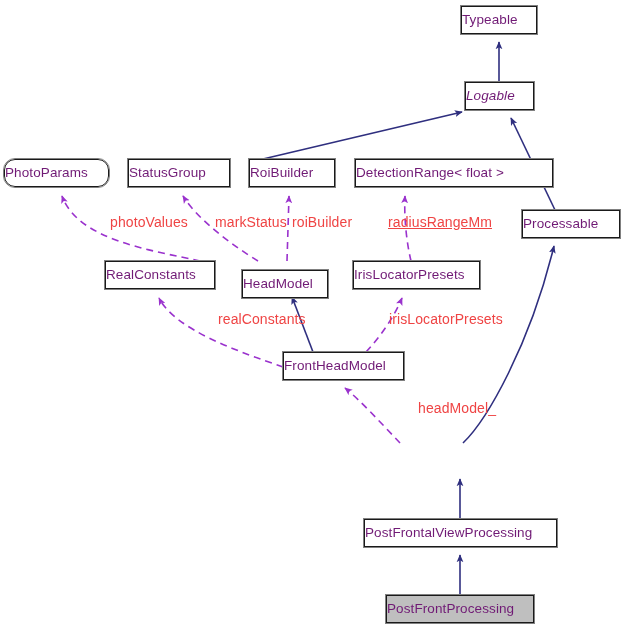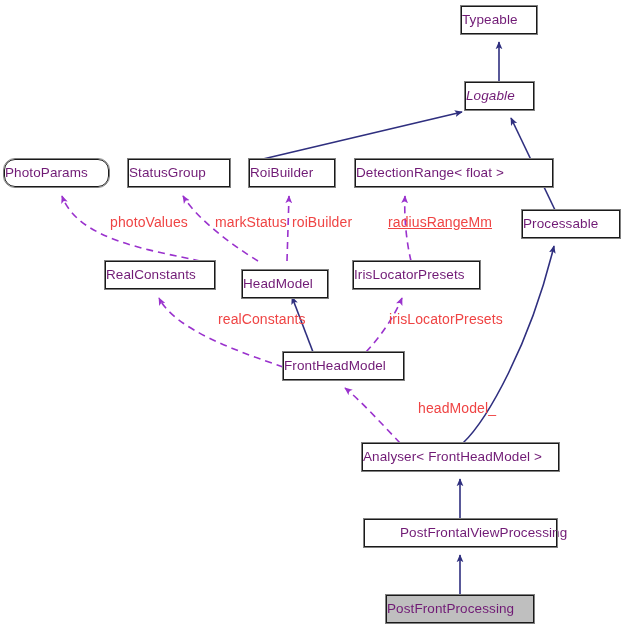--- a/index.html
+++ b/index.html
@@ -113,24 +113,21 @@
   </div>
   <div class="node" style="left:242px;top:261px;width:86px;height:28px;margin-top:9px;">
     <span>HeadModel</span>
   </div>
   <div class="node" style="left:353px;top:261px;width:127px;height:28px;">
     <span>IrisLocatorPresets</span>
   </div>
   <div class="node" style="left:283px;top:352px;width:121px;height:28px;">
     <span>FrontHeadModel</span>
   </div>
-  <div class="node" style="left:362px;top:443px;width:197px;height:28px;">
-    <span>Analyser&lt; FrontHeadModel &gt;</span>
-  </div>
-  <div class="node" style="left:364px;top:519px;width:193px;height:28px;padding-left:35px;">
+  <div class="node" style="left:364px;top:519px;width:193px;height:28px;">
     <span>PostFrontalViewProcessing</span>
   </div>
   <div class="node highlight" style="left:386px;top:595px;width:148px;height:28px;">
     <span>PostFrontProcessing</span>
   </div>
 
   <div class="edge-label" style="left:110px;top:215px;">
     <span>photoValues</span>
   </div>
   <div class="edge-label" style="left:215px;top:215px;">

